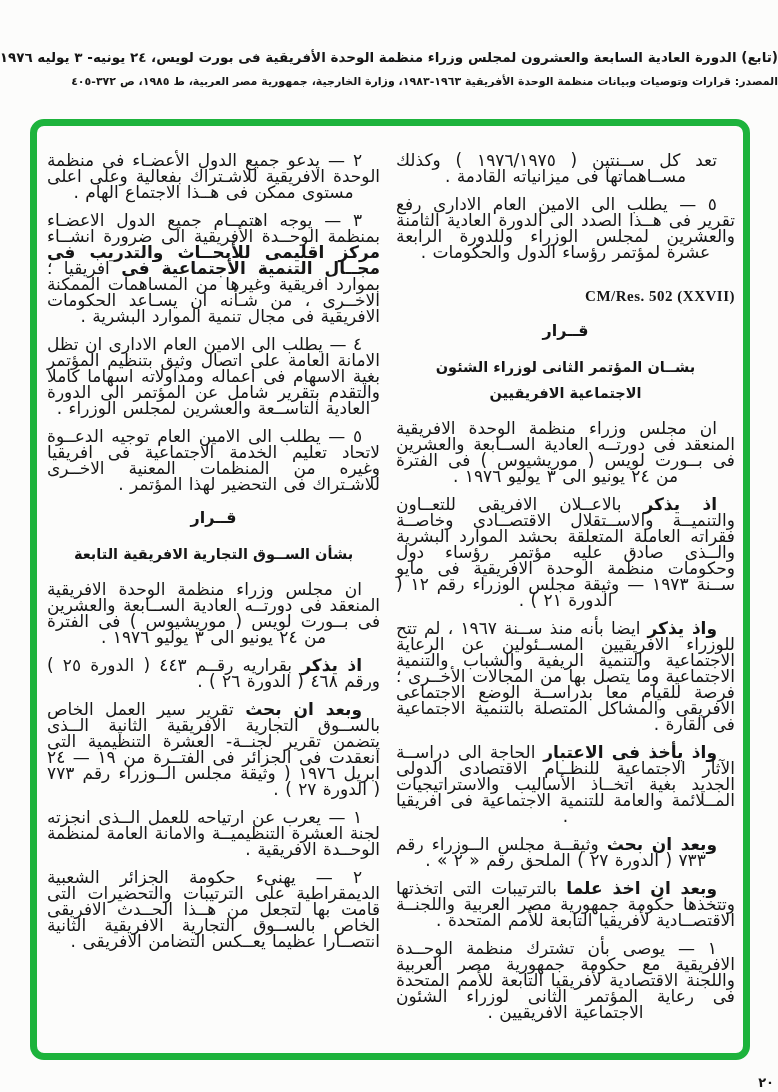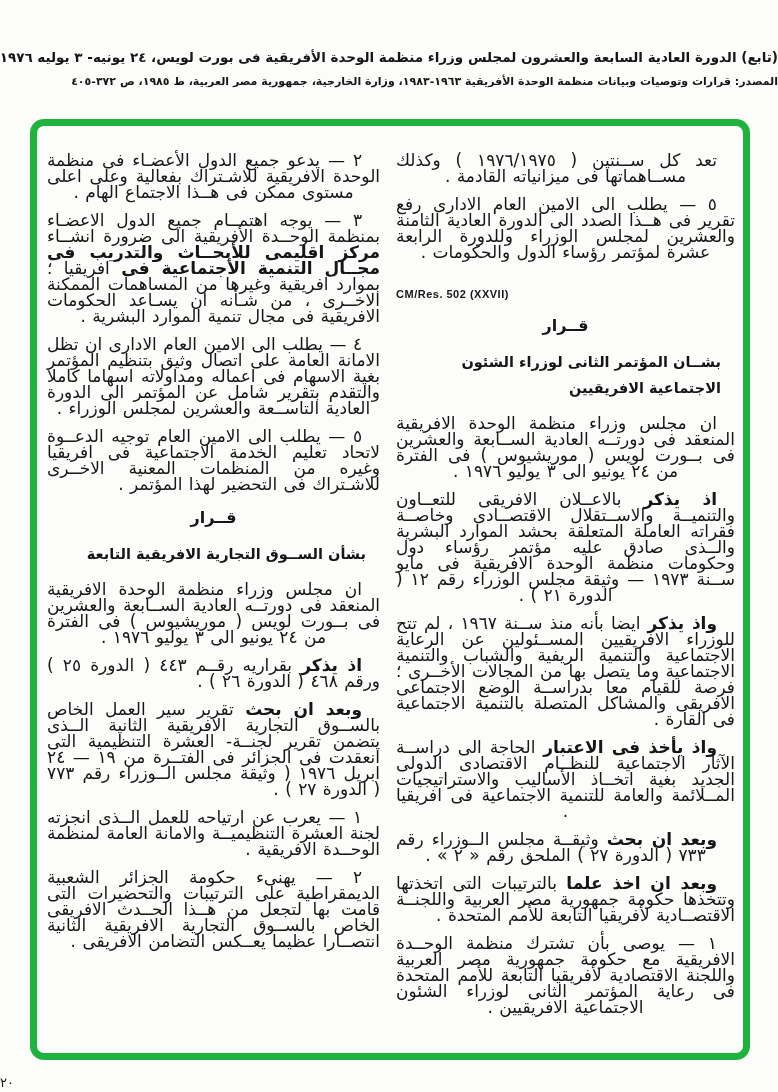--- a/index.html
+++ b/index.html
@@ -46,40 +46,40 @@
     font-size:17px;line-height:16px;
     text-align:justify;
     margin:0 0 12px 0;
     text-indent:18px;
     word-spacing:1px;
   }
   .tl-c{text-align-last:center;}
   .tl-r{text-align-last:right;}
   .para b{font-weight:bold;}
   .rescode{
-    direction:ltr;text-align:left;
-    font-family:Liberation Sans, sans-serif;
-    font-weight:bold;font-size:11px;
+    direction:ltr;text-align:right;
+    font-family:Liberation Serif, serif;
+    font-weight:bold;font-size:15px;
     letter-spacing:0.5px;
     margin:28px 0 0 0;
   }
   .qarar{
     font-size:16px;font-weight:bold;text-align:center;
     margin:16px 0 14px 0;
   }
   .subject{
-    font-size:14.5px;font-weight:bold;
+    font-size:14.5px;font-weight:bold;text-align:center;
     line-height:26px;
     margin:0 14px 14px 14px;
   }
   
   .page-num{
-    position:absolute;top:1052px;left:0;right:16px;
-    text-align:left;
-    font-size:13px;font-weight:normal;
+    position:absolute;top:1052px;left:0;right:4px;
+    text-align:right;
+    font-size:13px;font-weight:bold;
     direction:rtl;
   }
 </style>
 </head>
 <body>
 
 <div class="page">
 
   <div class="header">
     <div class="h1">(تابع) الدورة العادية السابعة والعشرون لمجلس وزراء منظمة الوحدة الأفريقية فى بورت لويس، ٢٤ يونيه- ٣ يوليه ١٩٧٦</div>

